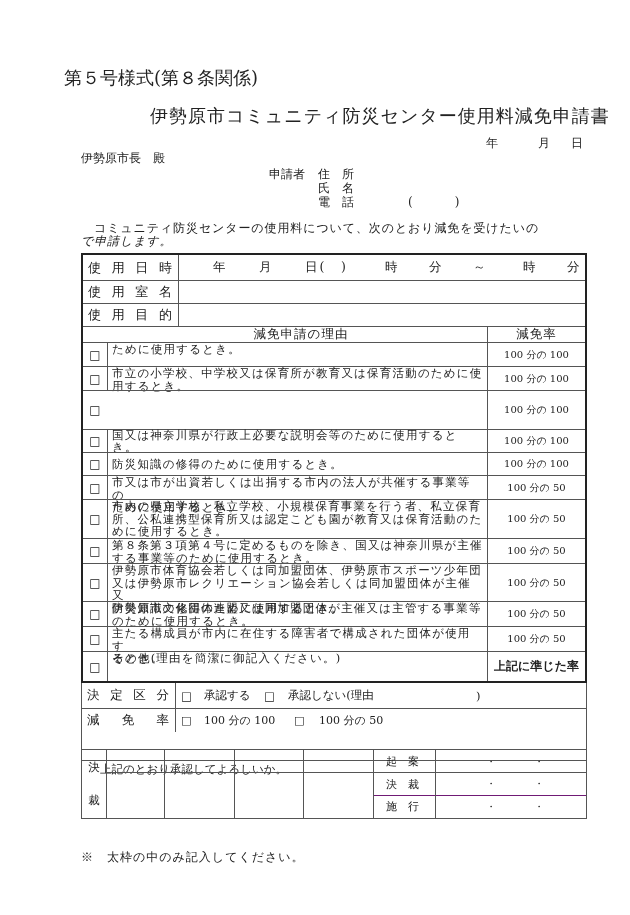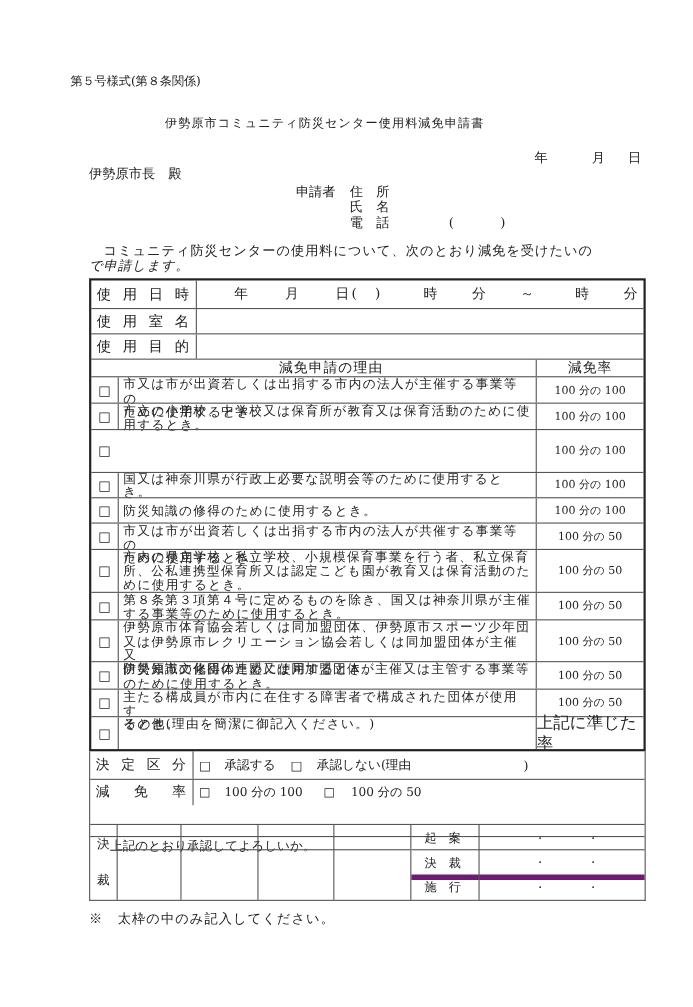--- a/index.html
+++ b/index.html
@@ -1,19 +1,19 @@
 <!DOCTYPE html>
 <html><head>
 <meta charset="utf-8">
 <style>
   html, body { margin:0; padding:0; background:#ffffff; }
   body { width:630px; height:915px; position:relative; overflow:hidden;
          font-family:"DejaVu Serif", "Liberation Serif", serif; color:#222; }
   .abs { position:absolute; white-space:nowrap; }
-  .t13 { font-size:11px; }
+  .t13 { font-size:18px; }
   .t12 { font-size:12px; }
   .t11 { font-size:11px; }
 
   #main-table { position:absolute; left:81px; top:253px; width:506px; height:430px;
                 border:2px solid #222; box-sizing:border-box; }
   .row { position:absolute; left:0; right:0; border-top:1px solid #555; box-sizing:border-box; }
   .row.first { border-top:none; }
   .cell { position:absolute; top:0; bottom:0; box-sizing:border-box; display:flex; align-items:center; }
   .vline { border-left:1px solid #555; }
   .label-cell { left:0; width:95px; padding-left:5px; font-size:13px; letter-spacing:0; justify-content:space-between; padding-right:6px; }
@@ -94,21 +94,20 @@
 
   <div class="row header-row" style="top:71px;height:16px;">
     <div class="cell" style="left:0;width:404px;letter-spacing:1px;padding-left:32px;">減免申請の理由</div>
     <div class="cell vline" style="left:404px;right:0;letter-spacing:1px;">減免率</div>
   </div>
 
   <div class="row" style="top:87px;height:24px;">
     <div class="cell cb">□</div>
     <div class="cell reason vline">
         <div>
-          <div>市又は市が出資若しくは出捐する市内の法人が主催する事業等の</div>
           <div>ために使用するとき。</div>
         </div>
       </div>
     <div class="cell rate vline">100 分の 100</div>
   </div>
   <div class="row" style="top:111px;height:24px;">
     <div class="cell cb">□</div>
     <div class="cell reason vline">
         <div>
           <div>市立の小学校、中学校又は保育所が教育又は保育活動のために使</div>
@@ -195,21 +194,21 @@
           <div>るとき。</div>
         </div>
       </div>
     <div class="cell rate vline">100 分の 50</div>
   </div>
   <div class="row" style="top:396px;bottom:0;">
     <div class="cell cb">□</div>
     <div class="cell reason vline">
         <div>その他(理由を簡潔に御記入ください。)</div>
       </div>
-    <div class="cell rate vline" style="font-size:15px;">上記に準じた率</div>
+    <div class="cell rate vline" style="font-size:12px;font-weight:bold;">上記に準じた率</div>
   </div>
 </div>
 
 <div id="bottom-table">
   <div class="brow" style="top:0;height:25px;border-top:none;">
     <div class="bcell" style="left:0;width:93px;padding:0 6px 0 5px;justify-content:space-between;font-size:12.5px;">
       <span>決</span>
         <span>定</span>
         <span>区</span>
         <span>分</span>
@@ -248,29 +247,29 @@
     <div class="sig-col" style="left:152px;top:0;bottom:0;width:69px;"></div>
     <div class="sig-col" style="left:221px;top:0;bottom:0;width:70px;"></div>
     <div style="position:absolute;left:24px;width:267px;top:22px;border-top:1px solid #555;"></div>
     <div class="sig-col" style="left:291px;top:0;bottom:0;right:0;">
       <div style="position:absolute;left:0;right:0;top:0;height:22px;border-bottom:1px solid #555;">
         <span class="abs t11" style="left:12px;top:4px;">起　案</span>
         <div style="position:absolute;left:61px;top:0;bottom:0;border-left:1px solid #555;"></div>
         <span class="dot" style="left:112px;top:5px;">・</span>
         <span class="dot" style="left:160px;top:5px;">・</span>
       </div>
-      <div style="position:absolute;left:0;right:0;top:22px;height:23px;border-bottom:5px solid #701a75;">
+      <div style="position:absolute;left:0;right:0;top:22px;height:23px;border-bottom:1px solid #701a75;">
         <span class="abs t11" style="left:12px;top:5px;">決　裁</span>
         <div style="position:absolute;left:61px;top:0;bottom:0;border-left:1px solid #555;"></div>
         <span class="dot" style="left:112px;top:5px;">・</span>
         <span class="dot" style="left:160px;top:5px;">・</span>
       </div>
       <div style="position:absolute;left:0;right:0;top:45px;bottom:0;">
         <span class="abs t11" style="left:12px;top:4px;">施　行</span>
         <div style="position:absolute;left:61px;top:0;bottom:0;border-left:1px solid #555;"></div>
         <span class="dot" style="left:112px;top:5px;">・</span>
         <span class="dot" style="left:160px;top:5px;">・</span>
       </div>
     </div>
   </div>
 </div>
 
-<div class="abs t12" style="left:81px;top:827px;letter-spacing:1px;">※　太枠の中のみ記入してください。</div>
+<div class="abs t12" style="left:81px;top:849px;letter-spacing:1px;">※　太枠の中のみ記入してください。</div>
 
 </body></html>

